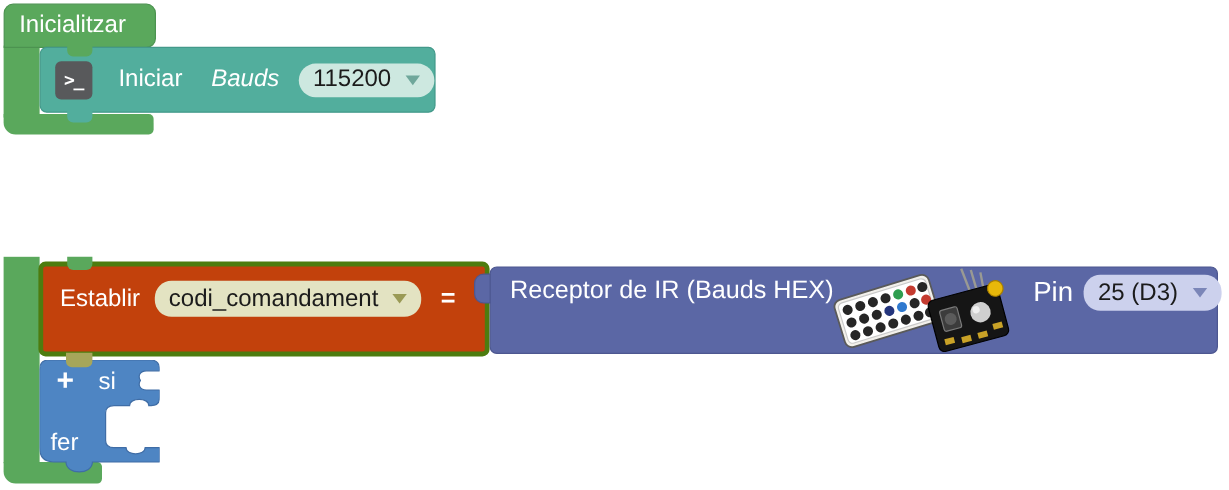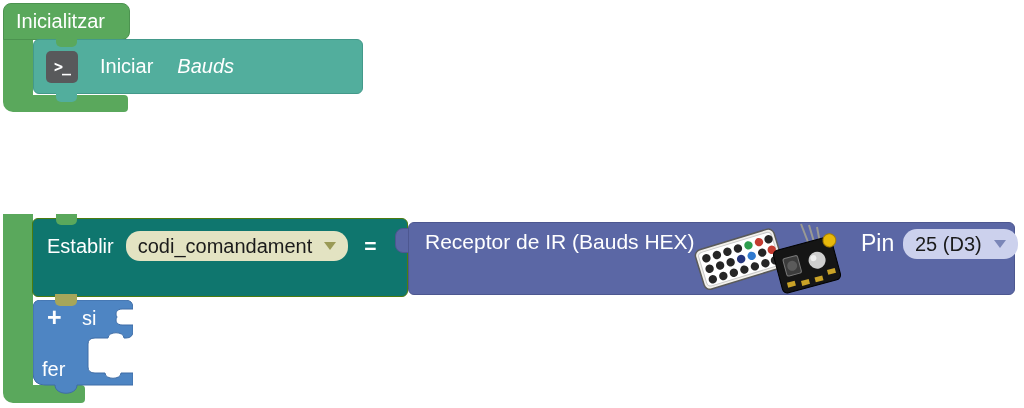--- a/index.html
+++ b/index.html
@@ -5,21 +5,21 @@
   * { box-sizing: border-box; margin: 0; padding: 0; }
   html,body { background:#fff; }
   body { font-family: "Liberation Sans", sans-serif; }
   #canvas { position:relative; width:1024px; height:408px; background:#ffffff; overflow:hidden; }
 
   .abs { position:absolute; }
 
   
   .green  { background:#5AA85C; }
   .teal   { background:#52AE9D; border:1px solid #43998A; }
-  .olive  { background:#0f766e; border:1px solid #4d7c0f; }
+  .olive  { background:#c2410c; border:4px solid #4d7c0f; }
   .indigo { background:#5B67A5; border:1px solid #4D5790; }
 
   .wlabel { color:#ffffff; font-size:20px; white-space:nowrap; }
 
   
   .hatbox { border:1px solid #4C9350; border-radius:8px 8px 8px 0; color:#fff;
             font-size:20px; line-height:35px; padding-left:12px; }
   .spine  { }
   .botbar { border-radius:0 4px 4px 10px; }
 
@@ -66,20 +66,24 @@
   <div class="abs green hatbox" style="left:3px; top:3px; width:127px; height:37px;">
     <span>Inicialitzar</span>
   </div>
 
   <div class="abs teal blockbody row" style="left:33px; top:39px; width:330px; height:55px; padding-left:12px;">
     <div class="term">
         <span>&gt;_</span>
       </div>
     <span class="wlabel" style="margin-left:22px;">Iniciar</span>
     <span class="wlabel" style="margin-left:24px;font-style:italic;">Bauds</span>
+    <div class="dd dd-teal" style="margin-left:16px;">
+      <span>115200</span>
+      <span class="arr arr-teal"></span>
+    </div>
   </div>
   <div class="abs tab tab-green" style="left:56px; top:38px; width:21px; height:9px;"></div>
   <div class="abs tab tab-teal" style="left:56px; top:92px; width:21px; height:10px;"></div>
 
   <div class="abs green spine" style="left:3px; top:214px; width:30px; height:172px;"></div>
   <div class="abs green botbar" style="left:3px; top:385px; width:82px; height:18px;"></div>
 
   <div class="abs olive blockbody" style="left:32px; top:218px; width:376px; height:79px;">
     <div class="row" style="margin:8px 0 0 14px; height:38px;">
       <span class="wlabel">Establir</span>

